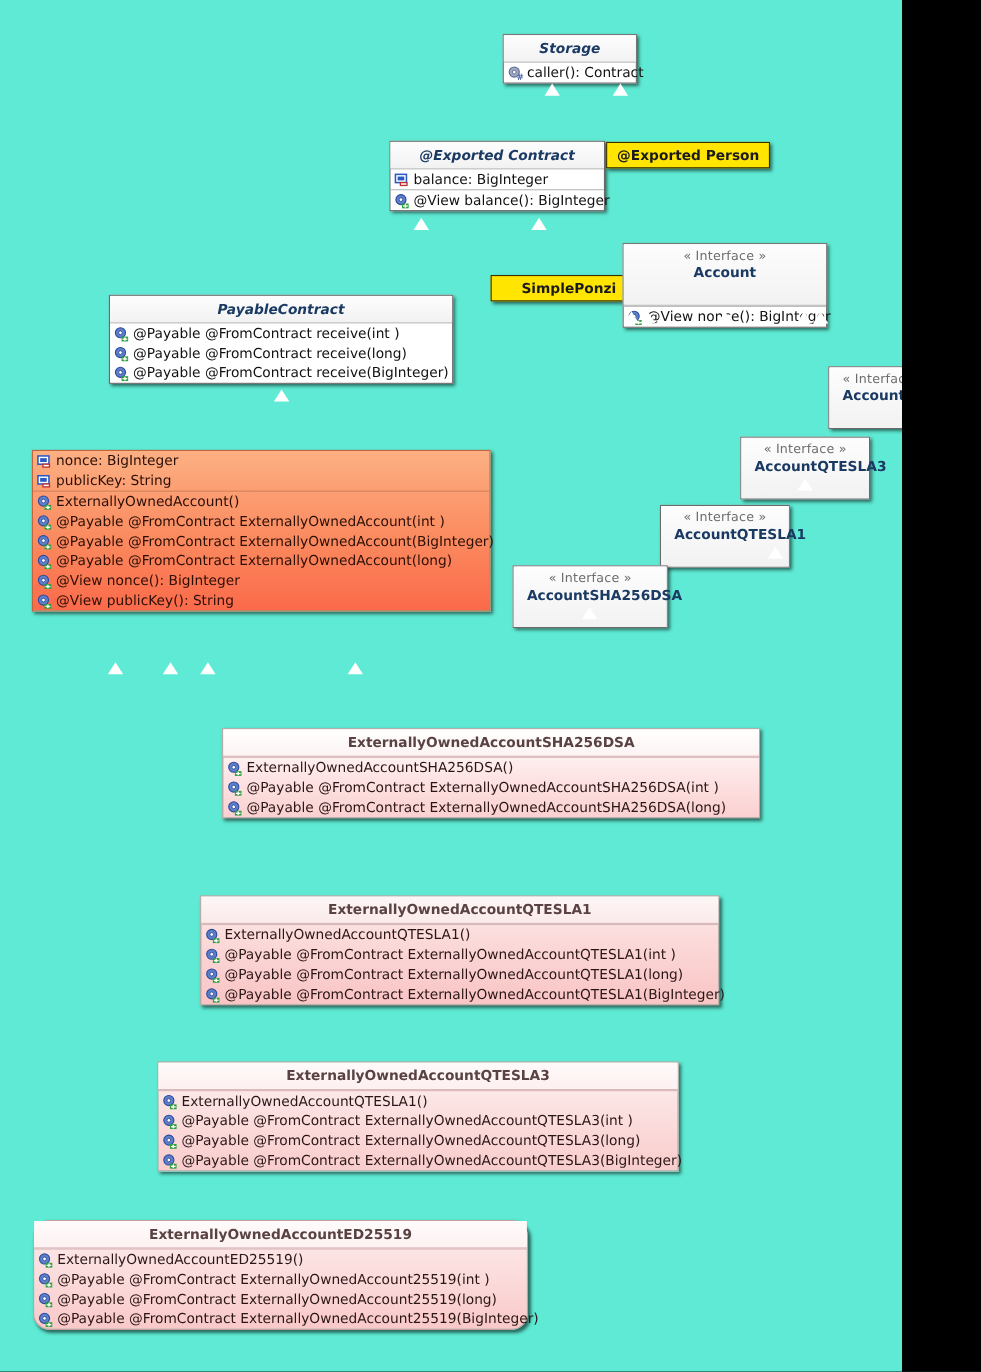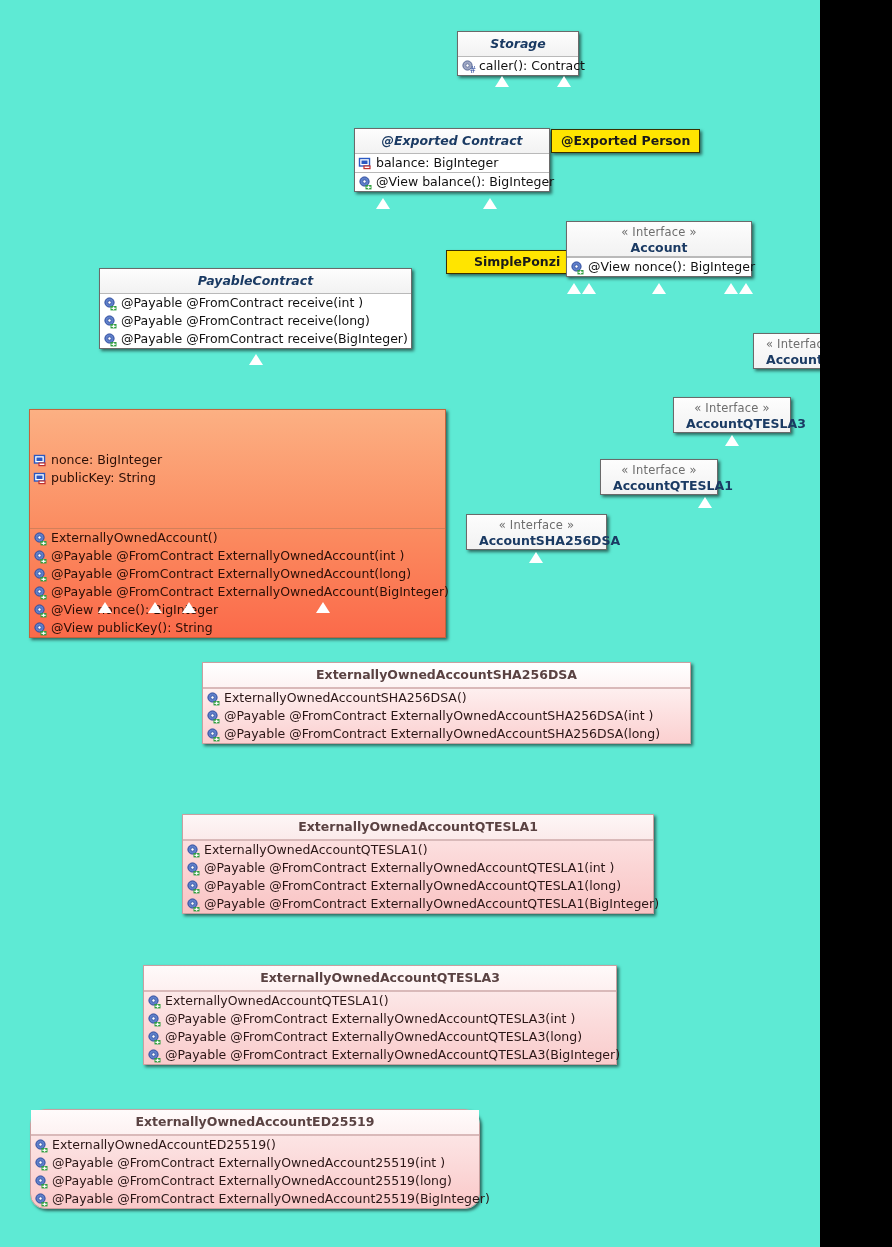--- a/index.html
+++ b/index.html
@@ -64,21 +64,21 @@
   
   .ico.method svg { display:block; }
 
   
   .ico.field svg { display:block; }
 
   
   
   .box-orange { background: linear-gradient(to bottom,#fcb083 0%, #fb8a5f 55%, #fb6a4a 100%); border-color:#c4643c; }
   .box-orange .hdr { background: #fcab82; color:#4a2214; border-bottom:1px solid #d2805a; }
-  .box-orange .sect { border-top:1px solid #d2805a;margin-top:41px; }
+  .box-orange .sect { border-top:1px solid #d2805a; }
   .box-orange .row { color:#2b0f07; }
 
   
   .box-pink  { background: linear-gradient(to bottom,#ffffff 0%, #fde4e4 55%, #fbd0d0 100%); border-color:#c9a0a0; }
   .box-pink .hdr { background: linear-gradient(to bottom,#ffffff 0%,#fdf3f3 100%); color:#5a4242; border-bottom:1px solid #d9b9b9; }
   .box-pink .sect { border-top:1px solid #d9b9b9; }
   .box-pink .row { color:#2a1616; }
 
   .box-pink2  { background: linear-gradient(to bottom,#fdeaea 0%, #fbd4d4 55%, #f9c4c4 100%); border-color:#c9a0a0; }
   .box-pink2 .hdr { background: linear-gradient(to bottom,#fdf6f6 0%,#fbeaea 100%); color:#5a4242; border-bottom:1px solid #d9b9b9; }
@@ -103,21 +103,21 @@
     color:#1a1a1a;
     font-weight: bold;
     font-size: 12.5px;
     padding: 3px 9px 4px 9px;
     white-space: nowrap;
     box-shadow: 2px 2px 3px rgba(0,0,0,0.55);
     text-align:center;
   }
 
   
-  .iface .hdr { padding: 3px 12px 1px 12px; line-height: 15px; }
+  .iface .hdr { padding: 3px 12px 22px 12px; line-height: 15px; }
 
   
   .arrow {
     position: absolute;
     width: 0; height: 0;
     border-left: 7px solid transparent;
     border-right: 7px solid transparent;
     border-bottom: 11px solid #ffffff;
   }
   .arrow::after{
@@ -341,33 +341,33 @@
       <div class="row">
           <span class="ico method">
             <svg width="15" height="15" viewBox="0 0 15 15">
               <circle cx="6.5" cy="6.5" r="4.6" fill="#5f7fc9" stroke="#2b4a9e" stroke-width="1"></circle>
               <circle cx="6.5" cy="6.5" r="1.7" fill="#fff" stroke="#2b4a9e" stroke-width=".8"></circle>
               <rect x="7.5" y="10" width="6" height="4.4" fill="#2e9e3e"></rect>
               <rect x="9.9" y="10.6" width="1.3" height="3.2" fill="#fff"></rect>
               <rect x="8.4" y="11.7" width="4.3" height="1.2" fill="#fff"></rect>
             </svg>
           </span>
+          <span class="lbl">@Payable @FromContract ExternallyOwnedAccount(BigInteger)</span>
+        </div>
+      <div class="row">
+          <span class="ico method">
+            <svg width="15" height="15" viewBox="0 0 15 15">
+              <circle cx="6.5" cy="6.5" r="4.6" fill="#5f7fc9" stroke="#2b4a9e" stroke-width="1"></circle>
+              <circle cx="6.5" cy="6.5" r="1.7" fill="#fff" stroke="#2b4a9e" stroke-width=".8"></circle>
+              <rect x="7.5" y="10" width="6" height="4.4" fill="#2e9e3e"></rect>
+              <rect x="9.9" y="10.6" width="1.3" height="3.2" fill="#fff"></rect>
+              <rect x="8.4" y="11.7" width="4.3" height="1.2" fill="#fff"></rect>
+            </svg>
+          </span>
           <span class="lbl">@Payable @FromContract ExternallyOwnedAccount(long)</span>
-        </div>
-      <div class="row">
-          <span class="ico method">
-            <svg width="15" height="15" viewBox="0 0 15 15">
-              <circle cx="6.5" cy="6.5" r="4.6" fill="#5f7fc9" stroke="#2b4a9e" stroke-width="1"></circle>
-              <circle cx="6.5" cy="6.5" r="1.7" fill="#fff" stroke="#2b4a9e" stroke-width=".8"></circle>
-              <rect x="7.5" y="10" width="6" height="4.4" fill="#2e9e3e"></rect>
-              <rect x="9.9" y="10.6" width="1.3" height="3.2" fill="#fff"></rect>
-              <rect x="8.4" y="11.7" width="4.3" height="1.2" fill="#fff"></rect>
-            </svg>
-          </span>
-          <span class="lbl">@Payable @FromContract ExternallyOwnedAccount(BigInteger)</span>
         </div>
       <div class="row">
           <span class="ico method">
             <svg width="15" height="15" viewBox="0 0 15 15">
               <circle cx="6.5" cy="6.5" r="4.6" fill="#5f7fc9" stroke="#2b4a9e" stroke-width="1"></circle>
               <circle cx="6.5" cy="6.5" r="1.7" fill="#fff" stroke="#2b4a9e" stroke-width=".8"></circle>
               <rect x="7.5" y="10" width="6" height="4.4" fill="#2e9e3e"></rect>
               <rect x="9.9" y="10.6" width="1.3" height="3.2" fill="#fff"></rect>
               <rect x="8.4" y="11.7" width="4.3" height="1.2" fill="#fff"></rect>
             </svg>

